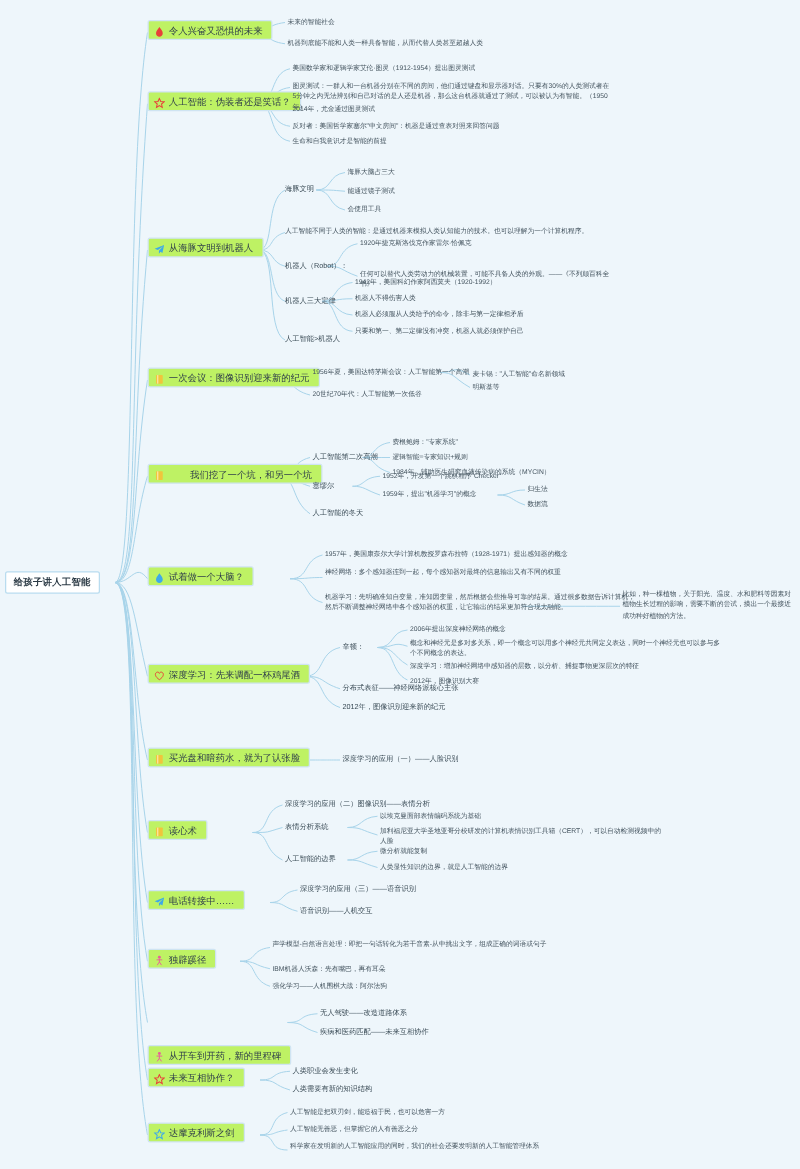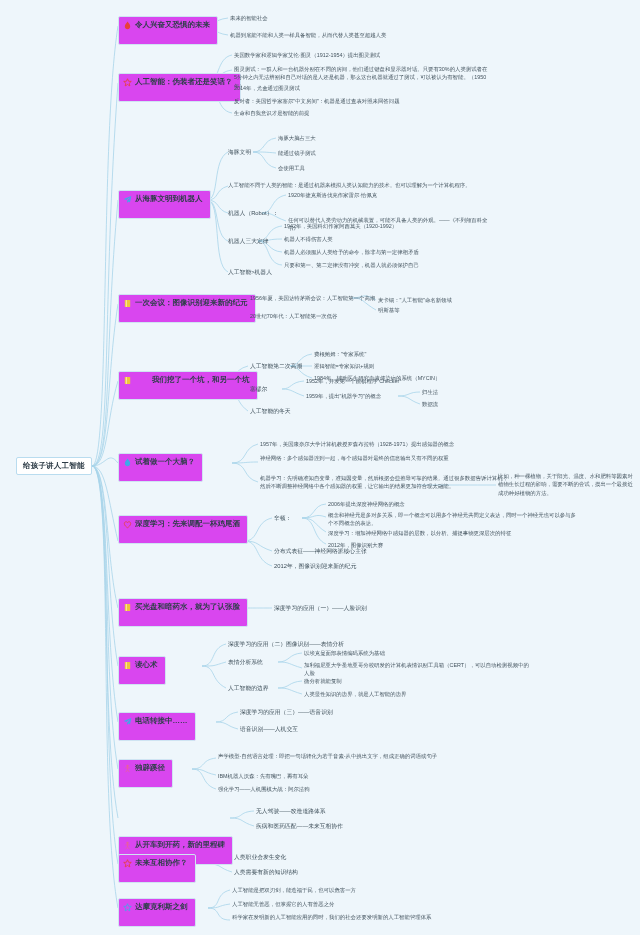--- a/index.html
+++ b/index.html
@@ -25,26 +25,26 @@
     border:1px solid #b9dcef;
     border-radius:2px;
     padding:3px 6px;
     font-size:7.5px;
     font-weight:bold;
     color:#2b3a45;
     letter-spacing:.2px;
   }
   
   .topic{
-    background:#d946ef;
+    background:#bef264;
     border:1px solid #cfe4f2;
     border-radius:2px;
-    padding:3px 7px 14px 4px;
+    padding:3px 7px 1px 4px;
     font-size:7.5px;
-    font-weight:bold;
+    font-weight:normal;
     color:#2f3e4a;
     box-shadow:0 0 0 0 rgba(0,0,0,0);
   }
   
   .leaf{
     position:absolute;
     font-size:5.4px;
     line-height:1.55;
     color:#44545f;
     white-space:normal;
@@ -162,21 +162,21 @@
 
       <path d="M208,864 C222,864 216,858 232,857"></path>
       <path d="M208,864 C222,864 218,868 232,872"></path>
 
       <path d="M208,908 C222,908 214,894 230,890"></path>
       <path d="M208,908 C222,908 216,906 230,904"></path>
       <path d="M208,908 C222,908 214,920 230,920"></path>
     </g>
   </svg>
 
-  <div class="node root" style="left:16px;top:457px;">
+  <div class="node root" style="left:4px;top:457px;">
     <span>给孩子讲人工智能</span>
   </div>
 
   <div class="node topic" style="left:118px;top:16px;">
     <span class="ico">
         <svg viewBox="0 0 10 10">
           <path d="M5 0.6 C6.2 2.6 8 3.6 8 6.2 C8 8 6.6 9.3 5 9.3 C3.4 9.3 2 8 2 6.2 C2 3.9 3.6 3.2 5 0.6Z" fill="#e8403a"></path>
         </svg>
       </span>
     <span>令人兴奋又恐惧的未来</span>
@@ -261,21 +261,21 @@
           <path d="M5 0.6 C6.2 2.6 8 3.6 8 6.2 C8 8 6.6 9.3 5 9.3 C3.4 9.3 2 8 2 6.2 C2 3.9 3.6 3.2 5 0.6Z" fill="#3fa9e8"></path>
         </svg>
       </span>
     <span>试着做一个大脑？</span>
   </div>
   <div class="leaf nowrap" style="left:260px;top:440px;">1957年，美国康奈尔大学计算机教授罗森布拉特（1928-1971）提出感知器的概念</div>
   <div class="leaf" style="left:260px;top:454px;width:240px;">神经网络：多个感知器连到一起，每个感知器对最终的信息输出又有不同的权重</div>
   <div class="leaf" style="left:260px;top:474px;width:252px;">机器学习：先明确准知自变量，准知因变量，然后根据会些推导可靠的结果。通过很多数据告诉计算机，然后不断调整神经网络中各个感知器的权重，让它输出的结果更加符合现太融能。</div>
   <div class="leaf" style="left:498px;top:472px;width:136px;">比如，种一棵植物，关于阳光、温度、水和肥料等因素对植物生长过程的影响，需要不断的尝试，摸出一个最接近成功种好植物的方法。</div>
 
-  <div class="node topic" style="left:118px;top:515px;align-items:flex-end;">
+  <div class="node topic" style="left:118px;top:531px;align-items:flex-end;">
     <span class="ico">
         <svg viewBox="0 0 10 10">
           <path d="M5 8.6 C1 6 0.8 3.2 2.4 2.2 C3.6 1.4 4.7 2.2 5 3 C5.3 2.2 6.4 1.4 7.6 2.2 C9.2 3.2 9 6 5 8.6Z" fill="none" stroke="#e8403a" stroke-width="0.85"></path>
         </svg>
       </span>
     <span>深度学习：先来调配一杯鸡尾酒</span>
   </div>
   <div class="leaf l2 nowrap" style="left:274px;top:514px;">辛顿：</div>
   <div class="leaf nowrap" style="left:328px;top:500px;">2006年提出深度神经网络的概念</div>
   <div class="leaf" style="left:328px;top:511px;width:250px;">概念和神经元是多对多关系，即一个概念可以用多个神经元共同定义表达，同时一个神经元也可以参与多个不同概念的表达。</div>

